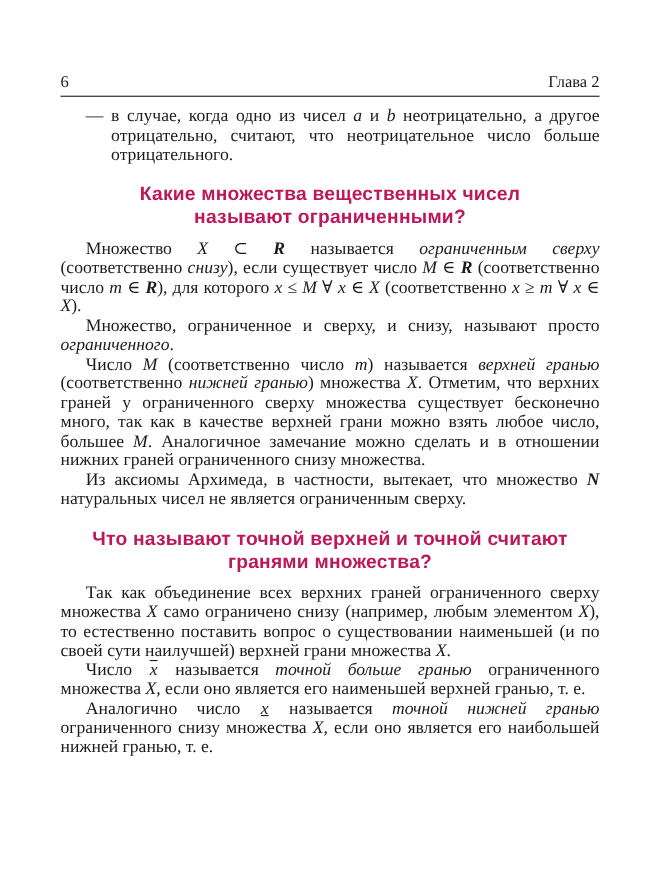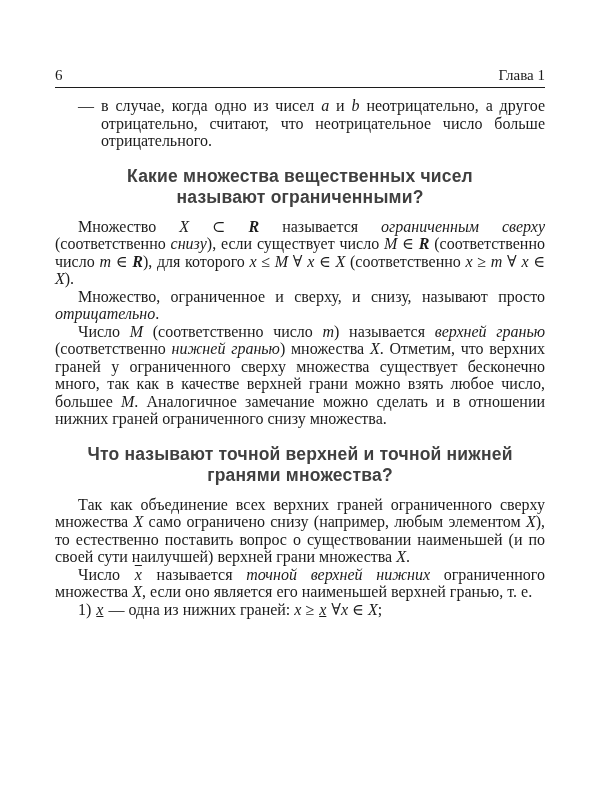--- a/index.html
+++ b/index.html
@@ -16,42 +16,43 @@
   }
   .rule{border:none;border-top:1.7px solid #1c1c1c;margin:3px 0 0 0;}
   .body{margin-top:9px;font-size:16px;line-height:17.5px;}
   .para{margin:0;text-align:justify;text-indent:23px;}
   .para.dash{text-indent:0;padding-left:46px;position:relative;}
   .dash-marker{position:absolute;left:23px;top:0;}
   .heading{
     font-family:"Liberation Sans","DejaVu Sans",sans-serif;
     font-weight:700;font-size:17.5px;line-height:21px;
     text-align:center;white-space:pre-line;letter-spacing:.2px;
-    margin:16px 0 10px 0;color:#404040;
+    margin:16px 0 10px 0;color:#be185d;
   }
   .it{font-style:italic;}
   .bd{font-weight:700;}
   .ov{text-decoration:overline;padding:0 1px;}
   .un{text-decoration:underline;padding:0 1px;}
 </style>
 </head>
 <body>
 
 <div class="page">
   <div class="hdr">
     <span>6</span>
-    <span>Глава 1</span>
+    <span>Глава 2</span>
   </div>
   <div class="rule"></div>
   <div class="body">
       <p class="para dash"><span class="dash-marker">—</span>в случае, когда одно из чисел <span class="it">a</span> и <span class="it">b</span> неотрицательно, а другое отрицательно, считают, что неотрицательное число больше отрицательного.</p>
       <h2 class="heading">Какие множества вещественных чисел
 называют ограниченными?</h2>
       <p class="para indent">Множество <span class="it">X</span> ⊂ <span class="bd it">R</span> называется <span class="it">ограниченным сверху</span> (соответственно <span class="it">снизу</span>), если существует число <span class="it">M</span> ∈ <span class="bd it">R</span> (соответственно число <span class="it">m</span> ∈ <span class="bd it">R</span>), для которого <span class="it">x</span> ≤ <span class="it">M</span> ∀ <span class="it">x</span> ∈ <span class="it">X</span> (соответственно <span class="it">x</span> ≥ <span class="it">m</span> ∀ <span class="it">x</span> ∈ <span class="it">X</span>).</p>
-      <p class="para indent">Множество, ограниченное и сверху, и снизу, называют просто <span class="it">отрицательно</span>.</p>
+      <p class="para indent">Множество, ограниченное и сверху, и снизу, называют просто <span class="it">ограниченного</span>.</p>
       <p class="para indent">Число <span class="it">M</span> (соответственно число <span class="it">m</span>) называется <span class="it">верхней гранью</span> (соответственно <span class="it">нижней гранью</span>) множества <span class="it">X</span>. Отметим, что верхних граней у ограниченного сверху множества существует бесконечно много, так как в качестве верхней грани можно взять любое число, большее <span class="it">M</span>. Аналогичное замечание можно сделать и в отношении нижних граней ограниченного снизу множества.</p>
-      <h2 class="heading">Что называют точной верхней и точной нижней
+      <p class="para indent">Из аксиомы Архимеда, в частности, вытекает, что множество <span class="bd it">N</span> натуральных чисел не является ограниченным сверху.</p>
+      <h2 class="heading">Что называют точной верхней и точной считают
 гранями множества?</h2>
       <p class="para indent">Так как объединение всех верхних граней ограниченного сверху множества <span class="it">X</span> само ограничено снизу (например, любым элементом <span class="it">X</span>), то естественно поставить вопрос о существовании наименьшей (и по своей сути наилучшей) верхней грани множества <span class="it">X</span>.</p>
-      <p class="para indent">Число <span class="it ov">x</span> называется <span class="it">точной верхней нижних</span> ограниченного множества <span class="it">X</span>, если оно является его наименьшей верхней гранью, т. е.</p>
-      <p class="para indent">1) <span class="it un">x</span> — одна из нижних граней: <span class="it">x</span> ≥ <span class="it un">x</span> ∀<span class="it">x</span> ∈ <span class="it">X</span>;</p>
+      <p class="para indent">Число <span class="it ov">x</span> называется <span class="it">точной больше гранью</span> ограниченного множества <span class="it">X</span>, если оно является его наименьшей верхней гранью, т. е.</p>
+      <p class="para indent">Аналогично число <span class="it un">x</span> называется <span class="it">точной нижней гранью</span> ограниченного снизу множества <span class="it">X</span>, если оно является его наибольшей нижней гранью, т. е.</p>
     </div>
 </div>
 
 </body></html>

